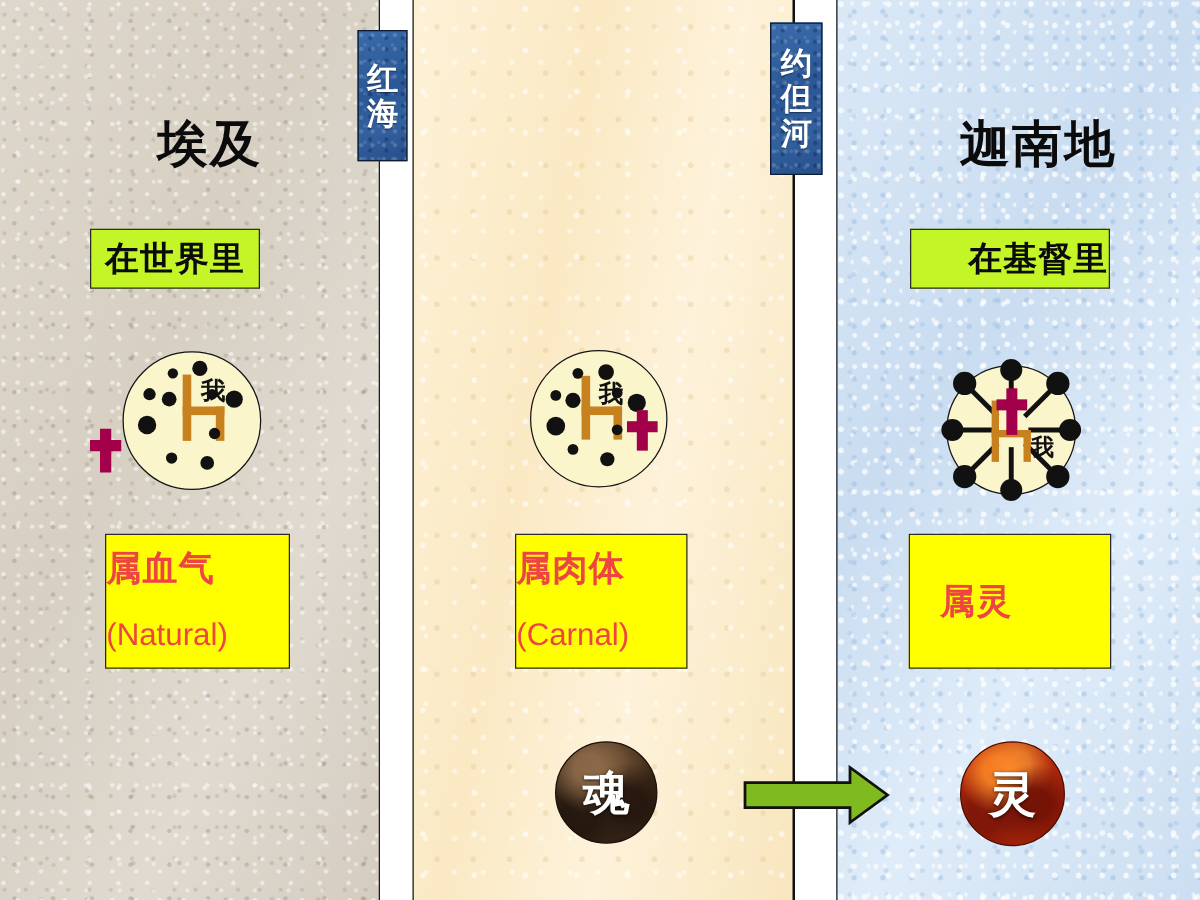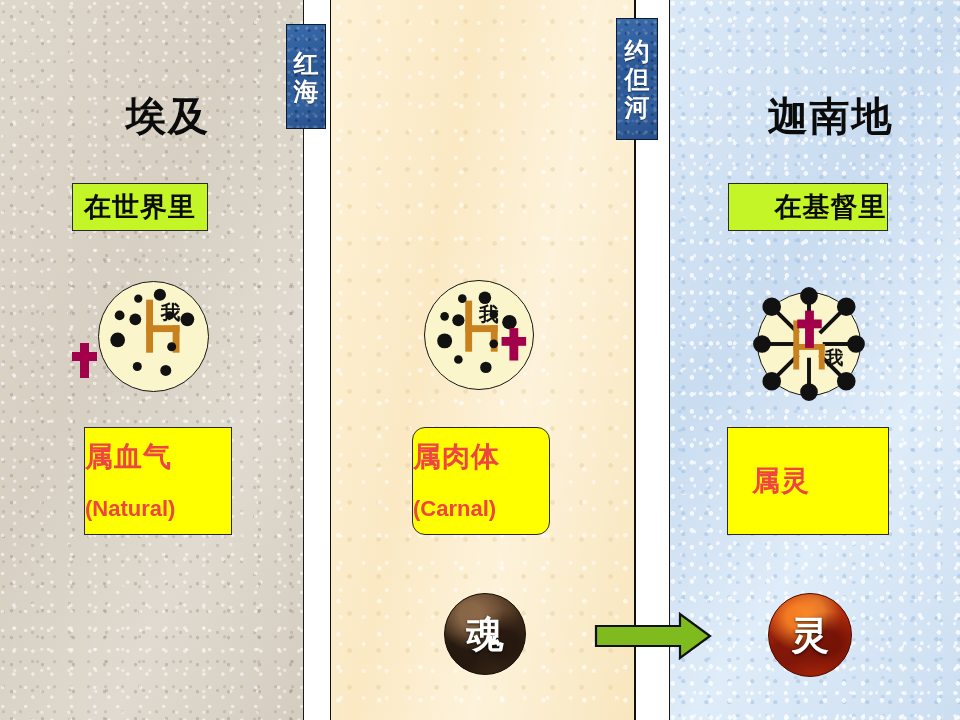--- a/index.html
+++ b/index.html
@@ -91,21 +91,21 @@
 
   
   .box-yellow{
     position:absolute;box-sizing:border-box;
     background:#ffff00;border:1.5px solid #2a2a2a;
     display:flex;flex-direction:column;align-items:flex-start;justify-content:center;
     color:#ef4444;
     gap:22px;
   }
   .box-yellow .cn{font-size:28px;font-weight:bold;letter-spacing:1px;line-height:1.15;}
-  .box-yellow .en{font-size:22px;line-height:1.15;margin-top:1px;font-weight:bold;}
+  .box-yellow .en{font-size:25px;line-height:1.15;margin-top:1px;}
 
   
   .heart{
     position:absolute;border-radius:50%;
     background:#fbf5cc;border:1.5px solid #151515;
     box-sizing:border-box;
   }
   .heart svg{position:absolute;left:0;top:0;width:100%;height:100%;overflow:visible;}
 
   
@@ -258,21 +258,21 @@
         <rect x="40" y="27" width="25" height="9" fill="#a3004c"></rect>
       </g>
       <text x="68" y="72" font-family="'Liberation Sans',sans-serif" font-size="19" font-weight="bold" fill="#111">我</text>
     </svg>
   </div>
 
   <div class="box-yellow" style="left:84px;top:427px;width:148px;height:108px;">
     <div class="cn">属血气</div>
     <div class="en">(Natural)</div>
   </div>
-  <div class="box-yellow" style="left:412px;top:427px;width:138px;height:108px;border-radius:13px;">
+  <div class="box-yellow" style="left:412px;top:427px;width:138px;height:108px;">
     <div class="cn">属肉体</div>
     <div class="en">(Carnal)</div>
   </div>
   <div class="box-yellow" style="left:727px;top:427px;width:162px;height:108px;padding-left:24px;">
     <div class="cn">属灵</div>
   </div>
 
   <div class="orb" id="orb-soul" style="left:444px;top:593px;width:82px;height:82px;">魂</div>
   <div class="orb" id="orb-spirit" style="left:768px;top:593px;width:84px;height:84px;">灵</div>
 

